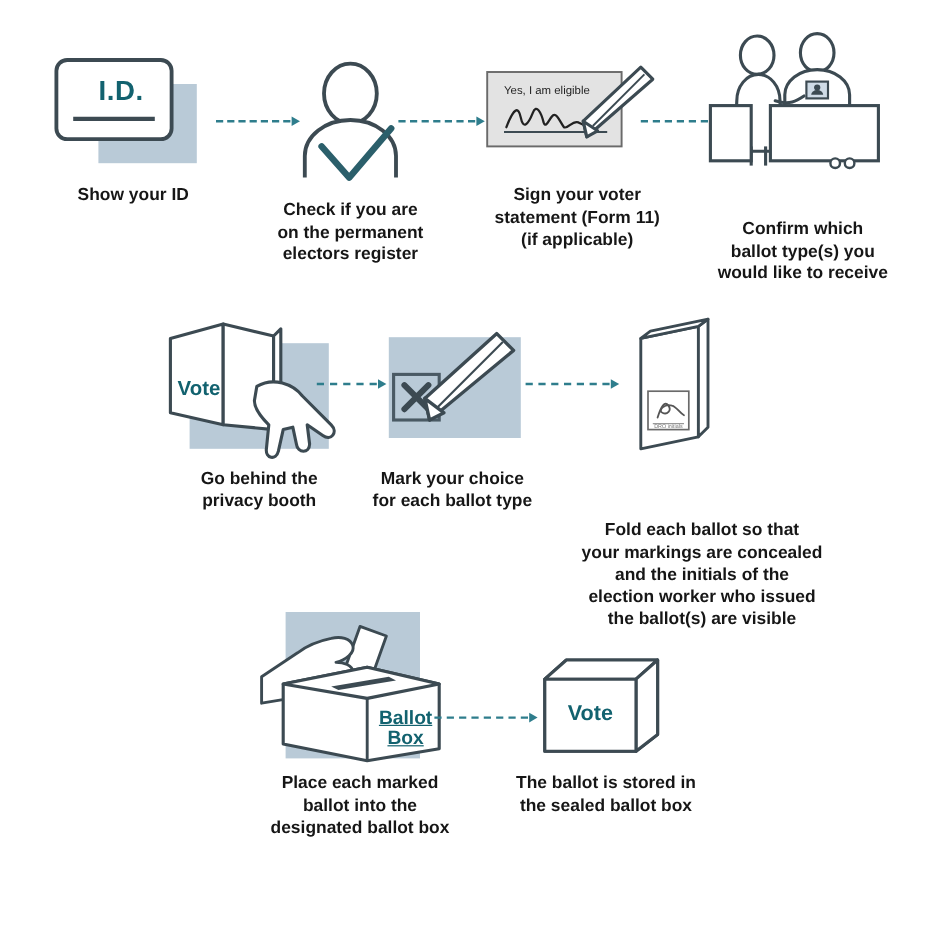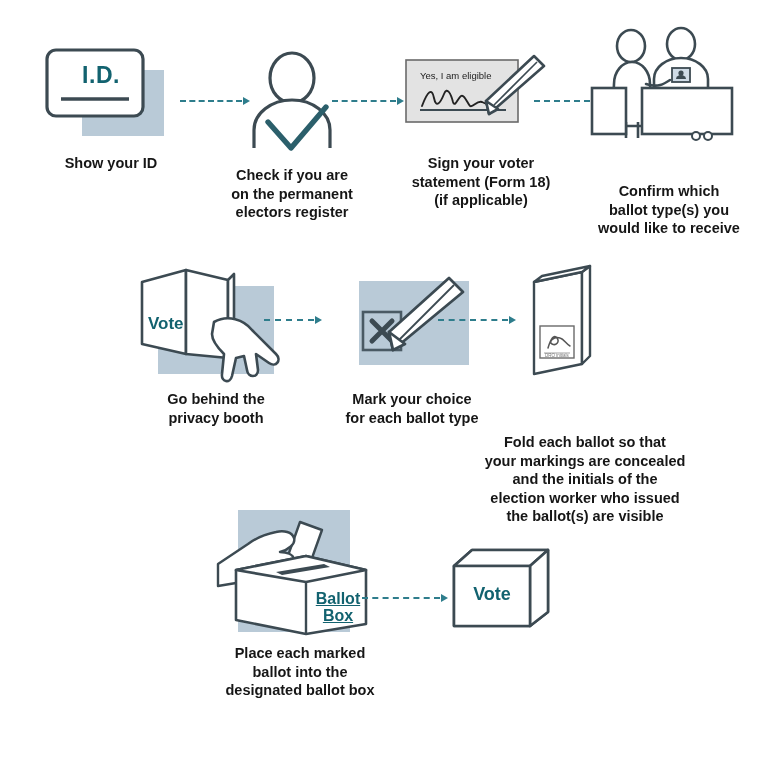--- a/index.html
+++ b/index.html
@@ -89,21 +89,21 @@
         <path d="M24 62 C30 46 34 44 36 54 C38 64 42 60 46 50 C49 42 53 50 55 58 C57 64 60 54 63 52 C66 50 69 58 72 62 C75 64 79 56 84 58 C88 60 92 62 98 62" fill="none" stroke="#222" stroke-width="1.9" stroke-linecap="round" stroke-linejoin="round"></path>
         <g>
           <path d="M91 70 L88 57 L136 12 L146 22 Z" fill="#ffffff" stroke="#3c4a52" stroke-width="2.6" stroke-linejoin="round"></path>
           <path d="M88 57 L91 70 L100 65 Z" fill="#ffffff" stroke="#3c4a52" stroke-width="2.6" stroke-linejoin="round"></path>
           <line x1="96" y1="61" x2="139" y2="18" stroke="#3c4a52" stroke-width="1.6"></line>
         </g>
       </svg>
       <div style="position:absolute;left:22px;top:26px;width:90px;font-size:9.5px;color:#222;">Yes, I am eligible</div>
     </div>
     <div class="caption">Sign your voter
-statement (Form 18)
+statement (Form 11)
 (if applicable)</div>
   </div>
 
   <div class="arrow" style="left:534px;top:100px;width:74px;">
     <div class="dash"></div>
       <div class="head"></div>
   </div>
 
   <div class="step" style="left:584px;top:22px;width:170px;gap:28px;">
     <div class="art" style="width:170px;height:122px;">
@@ -152,21 +152,21 @@
     </div>
     <div class="caption">Go behind the
 privacy booth</div>
   </div>
 
   <div class="arrow" style="left:264px;top:319px;width:58px;">
     <div class="dash"></div>
       <div class="head"></div>
   </div>
 
-  <div class="step" style="left:306px;top:274px;width:142px;margin-left:35px;">
+  <div class="step" style="left:306px;top:274px;width:142px;">
     <div class="art" style="width:142px;height:106px;">
       <div class="bluebox" style="left:18px;top:7px;width:110px;height:84px;"></div>
       <svg width="142" height="106" viewBox="0 0 142 106" style="position:absolute;left:0;top:0;">
         <rect x="22" y="38" width="38" height="38" fill="#b9cad7" stroke="#4a5a64" stroke-width="2.6"></rect>
         <path d="M31 47 L51 67 M51 47 L31 67" stroke="#3c4a52" stroke-width="5" stroke-linecap="round"></path>
         <g>
           <path d="M52 76 L48 58 L108 4 L122 18 Z" fill="#ffffff" stroke="#3c4a52" stroke-width="2.8" stroke-linejoin="round"></path>
           <path d="M48 58 L52 76 L64 70 Z" fill="#ffffff" stroke="#3c4a52" stroke-width="2.8" stroke-linejoin="round"></path>
           <line x1="58" y1="66" x2="113" y2="11" stroke="#3c4a52" stroke-width="1.8"></line>
         </g>
@@ -236,15 +236,17 @@
   <div class="step" style="left:412px;top:540px;width:186px;">
     <div class="art" style="width:186px;height:94px;">
       <svg width="186" height="94" viewBox="0 0 186 94" style="position:absolute;left:0;top:0;">
         <path d="M42 26 L60 10 L136 10 L136 72 L118 86 L42 86 Z" fill="#ffffff" stroke="#3c4a52" stroke-width="2.6" stroke-linejoin="round"></path>
         <path d="M42 26 L60 10 L136 10 L118 26 Z" fill="#ffffff" stroke="#3c4a52" stroke-width="2.6" stroke-linejoin="round"></path>
         <path d="M118 26 L136 10 L136 72 L118 86 Z" fill="#ffffff" stroke="#3c4a52" stroke-width="2.6" stroke-linejoin="round"></path>
         <path d="M42 26 L118 26 L118 86 L42 86 Z" fill="#ffffff" stroke="#3c4a52" stroke-width="2.6" stroke-linejoin="round"></path>
       </svg>
       <div style="position:absolute;left:42px;top:44px;width:76px;text-align:center;font-size:18px;font-weight:bold;color:#12626f;">Vote</div>
     </div>
+    <div class="caption">The ballot is stored in
+the sealed ballot box</div>
   </div>
 
 </div>
 
 </body></html>

